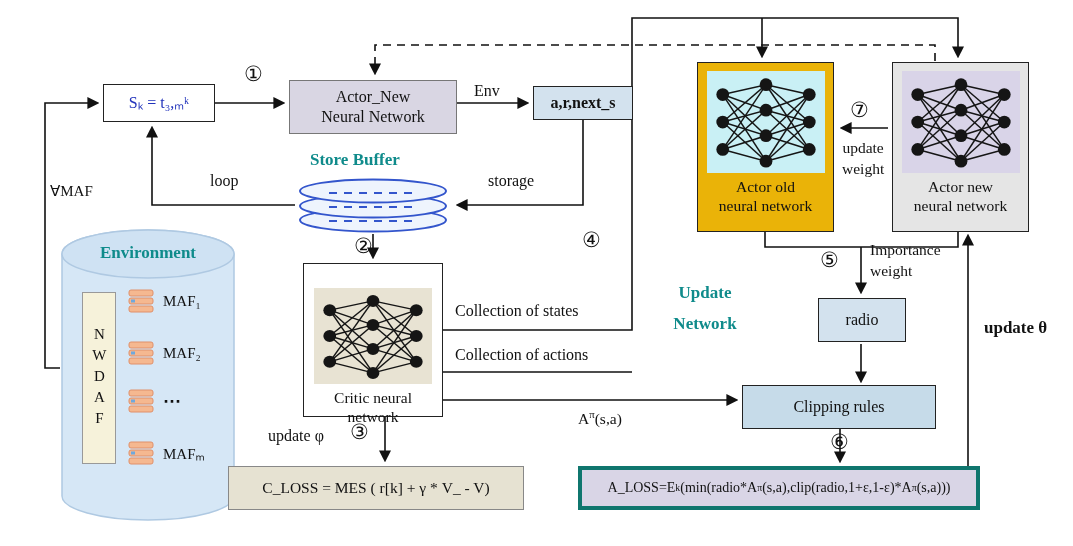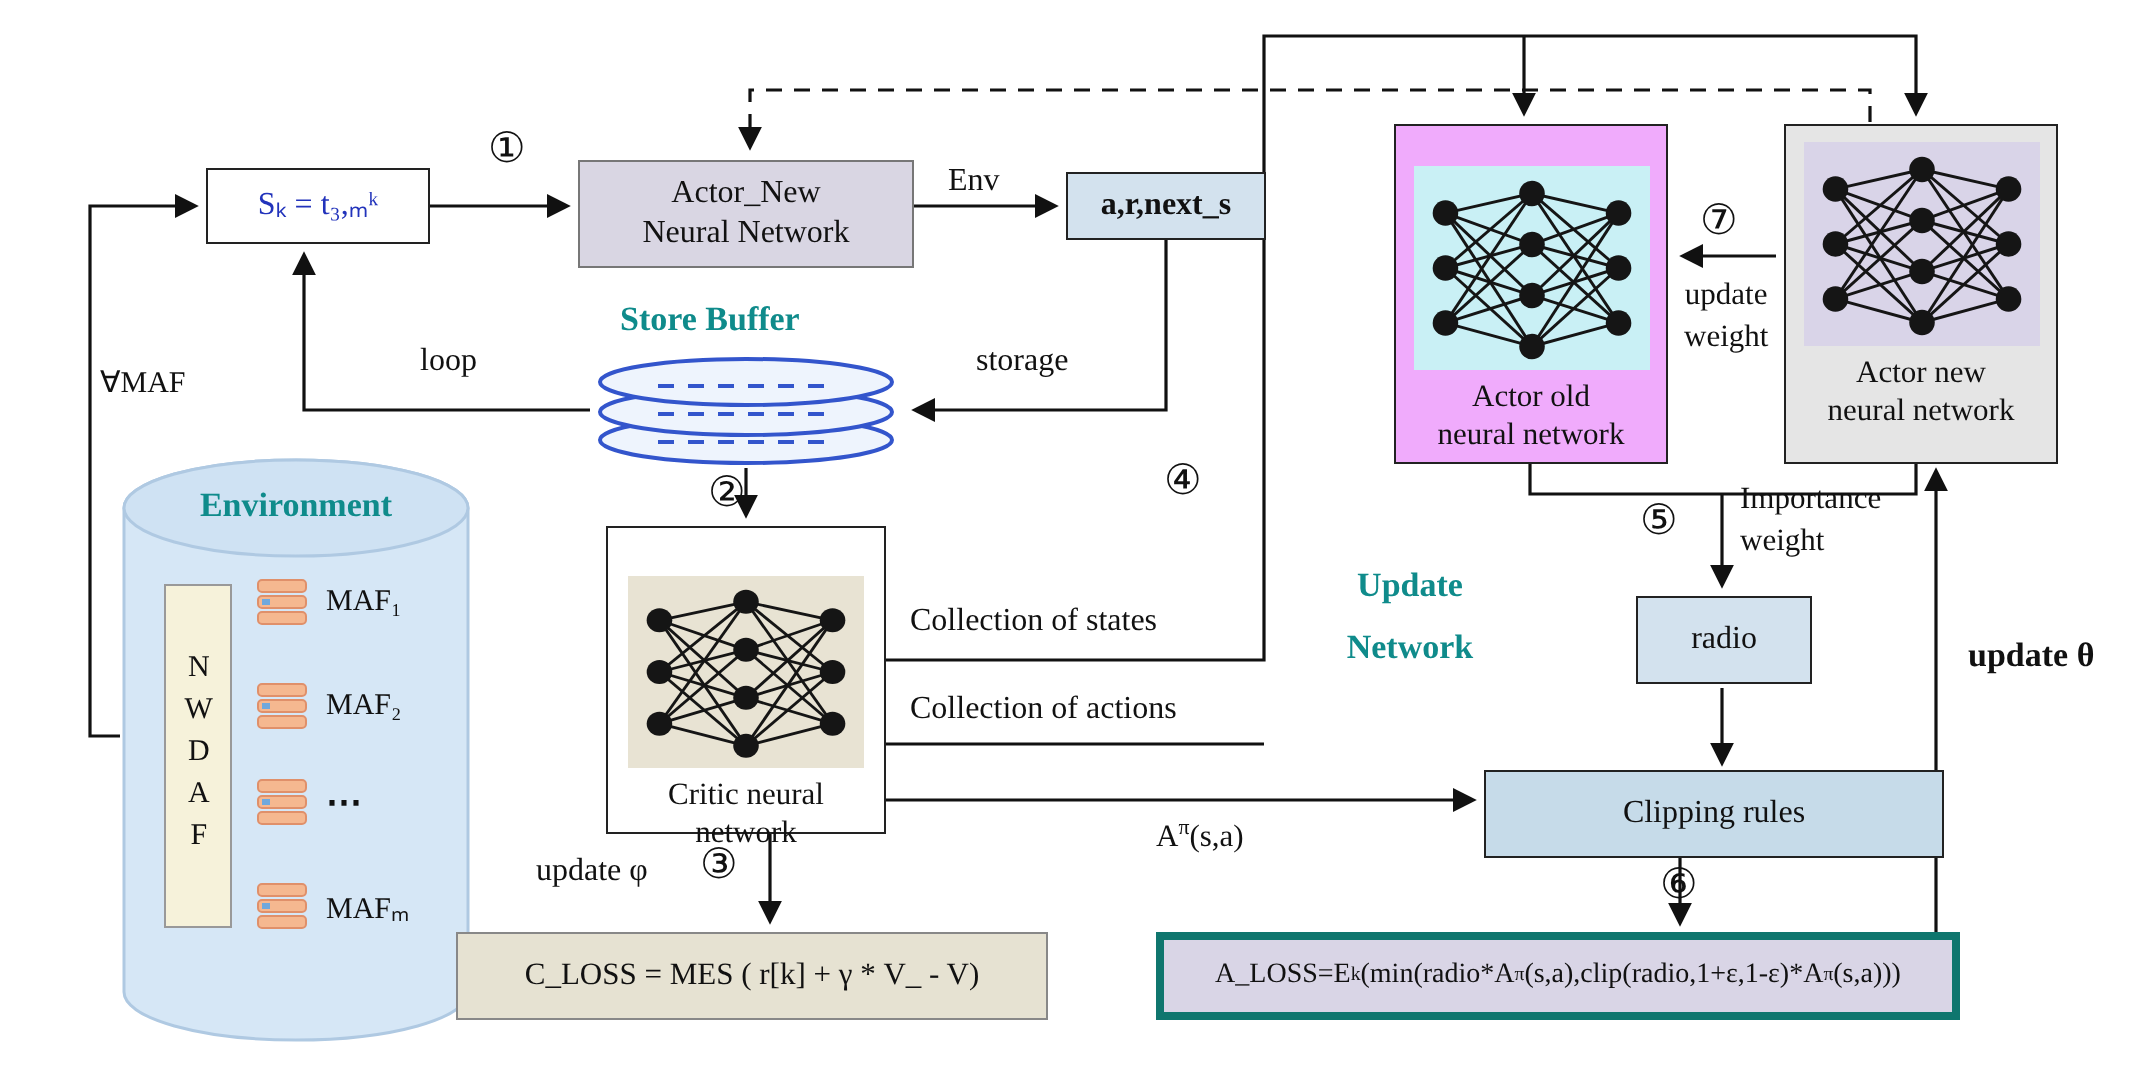--- a/index.html
+++ b/index.html
@@ -185,21 +185,21 @@
   </div>
 
   <div class="abs lbl" style="left:455px;top:302px;">Collection of states</div>
   <div class="abs lbl" style="left:455px;top:346px;">Collection of actions</div>
   <div class="abs lbl" style="left:268px;top:427px;">update φ</div>
 
   <div class="abs box" style="left:228px;top:466px;width:296px;height:44px;background:#e6e2d2;border:1px solid #888;font-size:15.5px;">
     <span class="formula">C_LOSS = MES ( r[k] + γ * V_  - V)</span>
   </div>
 
-  <div class="abs box" style="left:697px;top:62px;width:137px;height:170px;background:#f0abfc;justify-content:flex-start;padding-top:20px;">
+  <div class="abs box" style="left:697px;top:62px;width:137px;height:170px;background:#eab308;justify-content:flex-start;padding-top:8px;">
     <div class="nn-img nn-cyan" style="height:102px;">
         <svg viewBox="0 0 120 104" preserveAspectRatio="none" style="width: 100%; height: 100%; display: block;">
           <line x1="16" y1="24" x2="60" y2="14" stroke="#151515" stroke-width="1.5"></line>
           <line x1="16" y1="24" x2="60" y2="40" stroke="#151515" stroke-width="1.5"></line>
           <line x1="16" y1="24" x2="60" y2="66" stroke="#151515" stroke-width="1.5"></line>
           <line x1="16" y1="24" x2="60" y2="92" stroke="#151515" stroke-width="1.5"></line>
           <line x1="16" y1="52" x2="60" y2="14" stroke="#151515" stroke-width="1.5"></line>
           <line x1="16" y1="52" x2="60" y2="40" stroke="#151515" stroke-width="1.5"></line>
           <line x1="16" y1="52" x2="60" y2="66" stroke="#151515" stroke-width="1.5"></line>
           <line x1="16" y1="52" x2="60" y2="92" stroke="#151515" stroke-width="1.5"></line>
@@ -294,21 +294,21 @@
 
   <div class="abs teal" style="left:655px;top:278px;width:100px;text-align:center;line-height:1.8;">
     <div>Update</div>
     <div>Network</div>
   </div>
 
   <div class="abs box" style="left:818px;top:298px;width:88px;height:44px;background:#d3e2ee;">
     <span>radio</span>
   </div>
 
-  <div class="abs box" style="left:742px;top:385px;width:230px;height:44px;background:#c6dbe9;">
+  <div class="abs box" style="left:742px;top:385px;width:194px;height:44px;background:#c6dbe9;">
     <span>Clipping rules</span>
   </div>
 
   <div class="abs lbl" style="left:578px;top:408px;font-size:15.5px;">
     <span>A</span><sup>π</sup><span>(s,a)</span>
   </div>
 
   <div class="abs box formula" style="left:578px;top:466px;width:402px;height:44px;background:#d9d5e6;border:4px solid #0f766e;font-size:14px;flex-direction:row;">
     <span>A_LOSS=E</span>
       <sub>k</sub>

